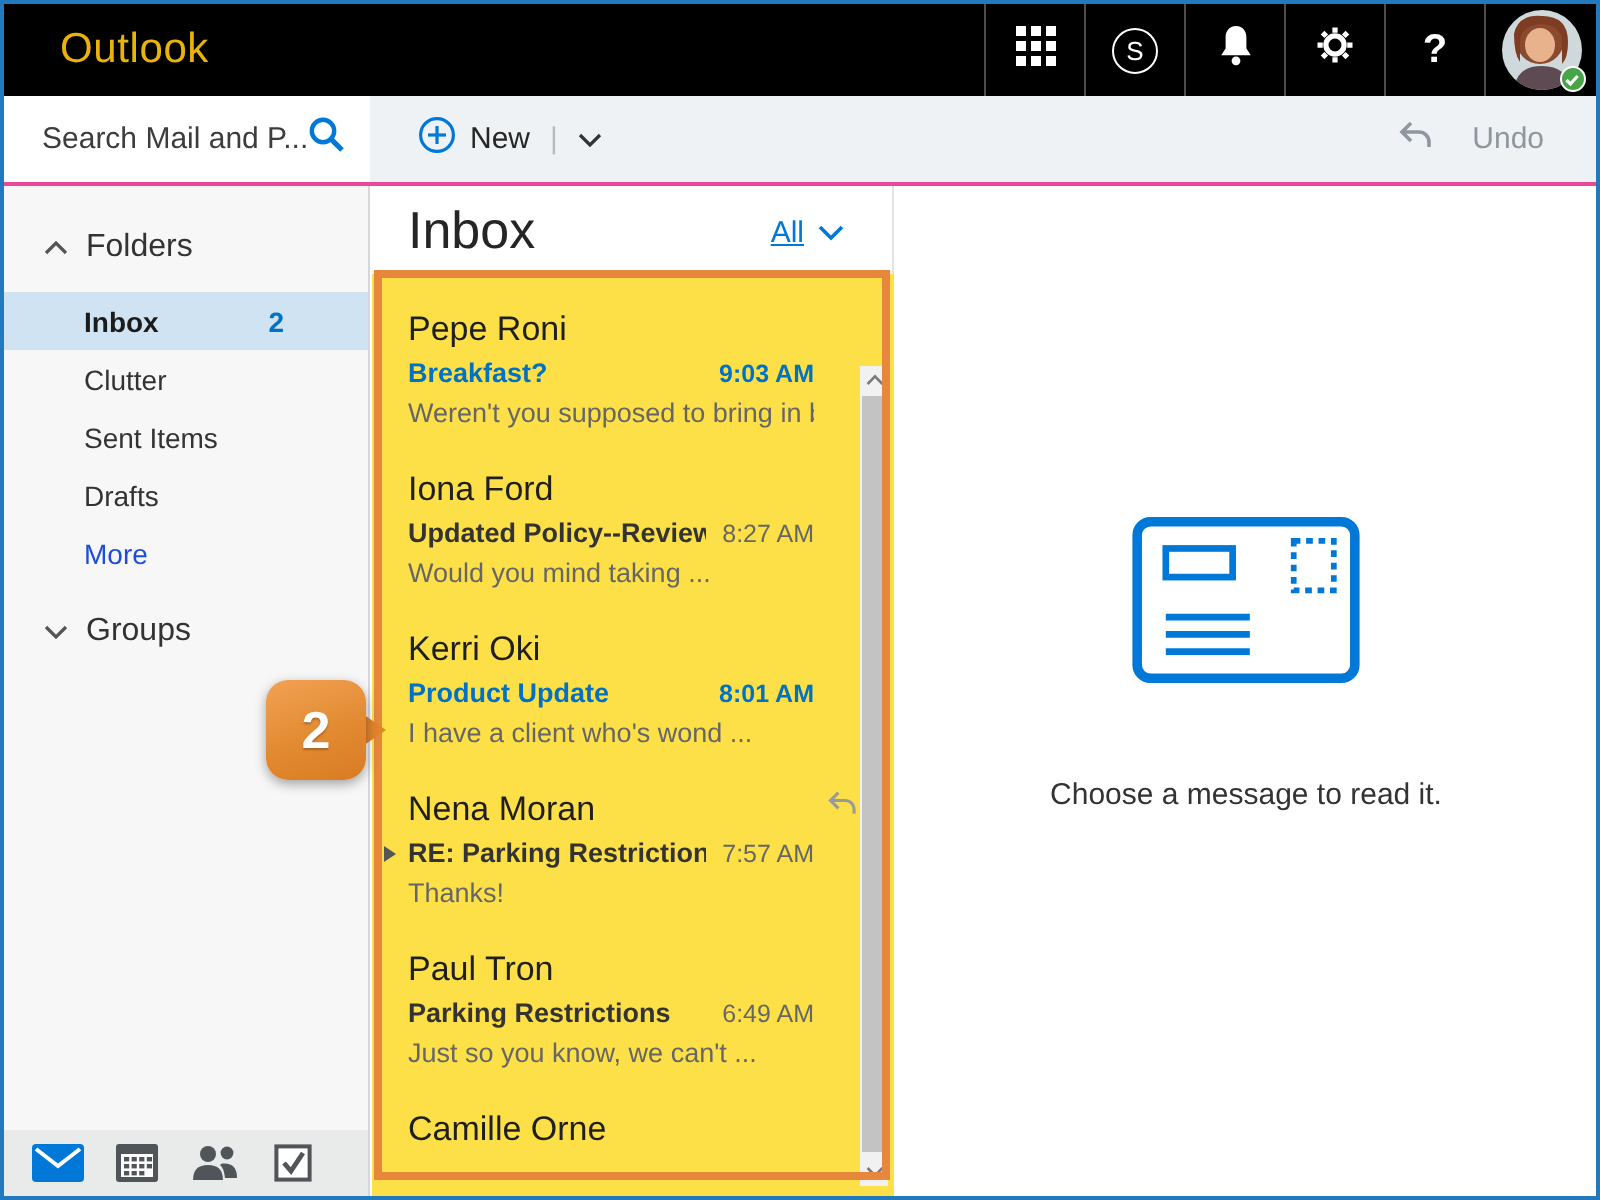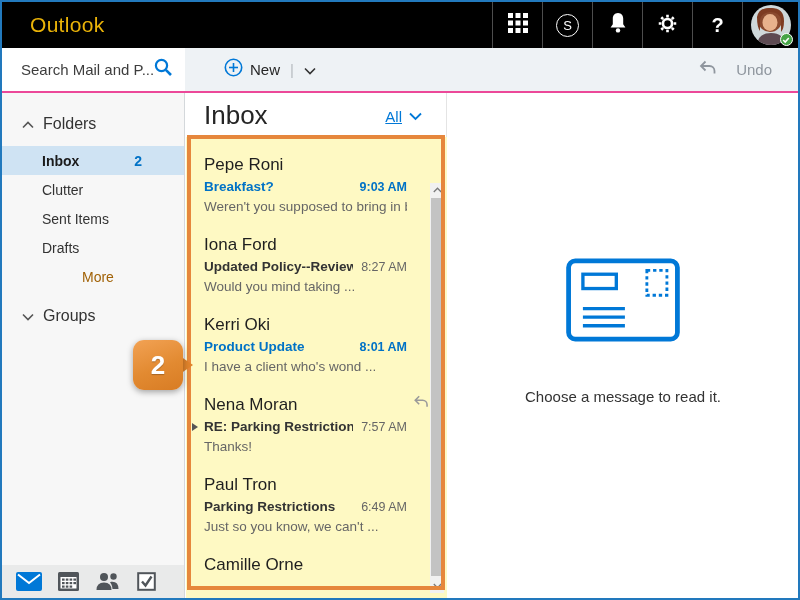--- a/index.html
+++ b/index.html
@@ -37,21 +37,21 @@
 
   
   .row2 { position:absolute; left:0; top:46px; width:796px; height:45px; display:flex; border-bottom:2px solid #ec4899; }
   .searchbox {
     width:183px; height:100%; background:#fff; display:flex; align-items:center;
     justify-content:space-between; padding:0 15px 0 19px; cursor:text;
   }
   .search-text { font-size:15px; color:#3d3d3d; white-space:nowrap; }
   .cmdbar {
     flex:1; background:#eef2f5; display:flex; align-items:center; justify-content:space-between;
-    padding:0 26px 0 39px;
+    padding:0 26px 0 24px;
   }
   .newgrp { display:flex; align-items:center; gap:7px; cursor:pointer; }
   .new-label { font-size:15px; color:#262626; }
   .bar-sep { color:#b7bcc1; font-size:15px; margin:0 3px; }
   .undo-grp { display:flex; align-items:center; gap:20px; color:#8f969e; font-size:15px; cursor:default; }
 
   
   .sidebar {
     position:absolute; left:0; top:91px; width:183px; height:472px;
     background:#f7f7f7; border-right:1px solid #d4d8db;
@@ -59,39 +59,39 @@
   .tree-header { display:flex; align-items:center; gap:9px; padding:22px 0 0 20px; cursor:pointer; }
   .tree-header.groups { padding-top:16px; }
   .tree-header-label { font-size:16px; color:#333; }
   .folder-row {
     height:29px; display:flex; align-items:center; justify-content:space-between;
     padding:0 42px 0 40px; font-size:14px; color:#333; cursor:pointer;
   }
   .folder-row.selected { background:#cfe3f3; }
   .folder-row.selected .folder-label { font-weight:bold; color:#1b1b1b; }
   .folder-count { color:#0072c6; font-weight:bold; }
-  .folder-row.link .folder-label { color:#a16207;margin-left:40px; }
+  .folder-row.link .folder-label { color:#1d4ed8; }
   .folders-group { margin-top:13px; }
 
   .module-bar {
     position:absolute; left:0; top:563px; width:183px; height:33px;
     background:#e9eaea; border-right:1px solid #d4d8db;
     display:flex; align-items:center; padding-left:14px; gap:13px;
   }
   .module-btn { width:26px; height:22px; display:flex; align-items:center; justify-content:center; cursor:pointer; }
 
   
   .list-pane {
     position:absolute; left:184px; top:91px; width:261px; height:505px;
     background:#fff; border-right:1px solid #e4e4e4;
   }
   .list-header { height:44px; display:flex; align-items:flex-end; justify-content:space-between; padding:0 24px 6px 18px; }
   .list-title { font-size:26px; font-weight:300; color:#252525; }
   .list-filter { display:flex; align-items:center; gap:7px; color:#0078d7; font-size:15px; padding-bottom:6px; cursor:pointer;text-decoration:underline; }
-  .list-body { position:absolute; left:0; top:44px; width:261px; height:461px; background:#fef9c3; overflow:hidden; }
+  .list-body { position:absolute; left:0; top:44px; width:261px; height:461px; background:#fde047; overflow:hidden; }
   .messages { padding:8px 40px 0 18px; }
   .msg { position:relative; height:80px; padding-top:9px; cursor:pointer; }
   .msg-sender { font-size:17px; color:#1f1f1f; line-height:22px; }
   .msg-line2 { display:flex; justify-content:space-between; align-items:baseline; margin-top:3px; }
   .msg-subject { font-size:13.5px; font-weight:bold; color:#333; white-space:nowrap; overflow:hidden; }
   .msg-time { font-size:12.5px; color:#666; white-space:nowrap; margin-left:8px; }
   .msg.unread .msg-subject { color:#0072c6; }
   .msg.unread .msg-time { color:#0072c6; font-weight:bold; }
   .msg-preview { font-size:13.5px; color:#666; margin-top:5px; white-space:nowrap; overflow:hidden; }
   .reply-flag { position:absolute; right:-22px; top:10px; }

